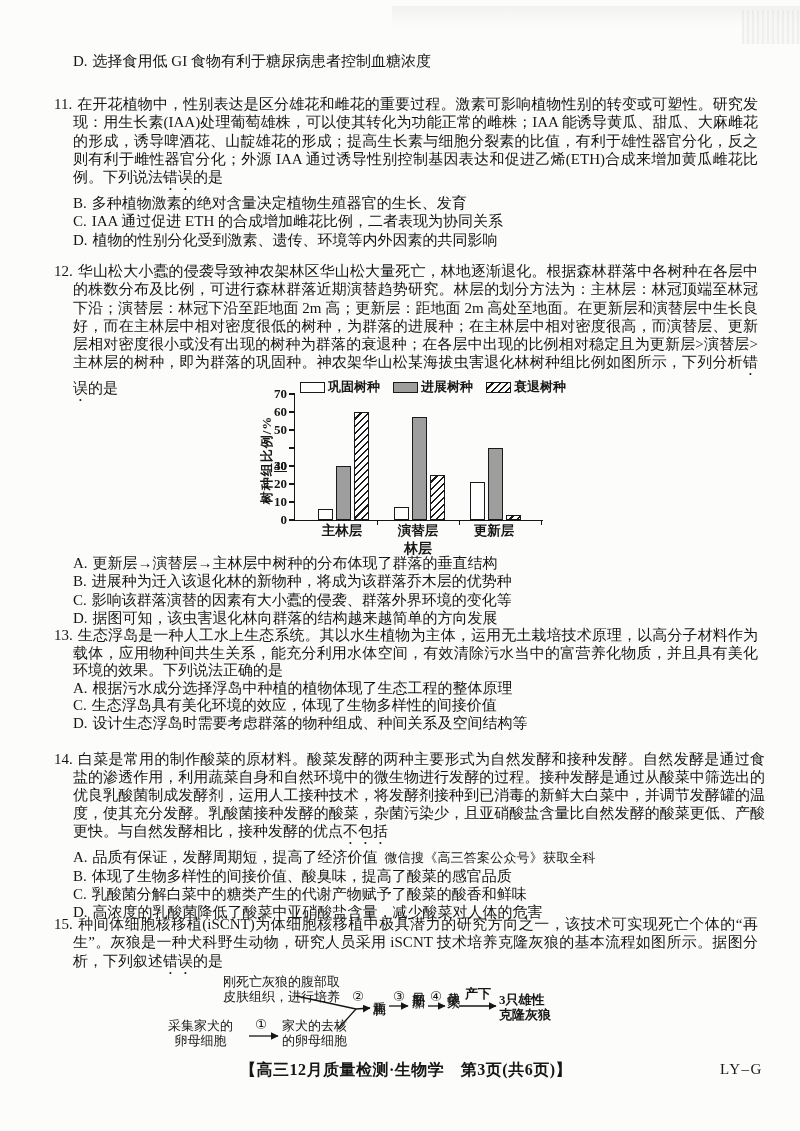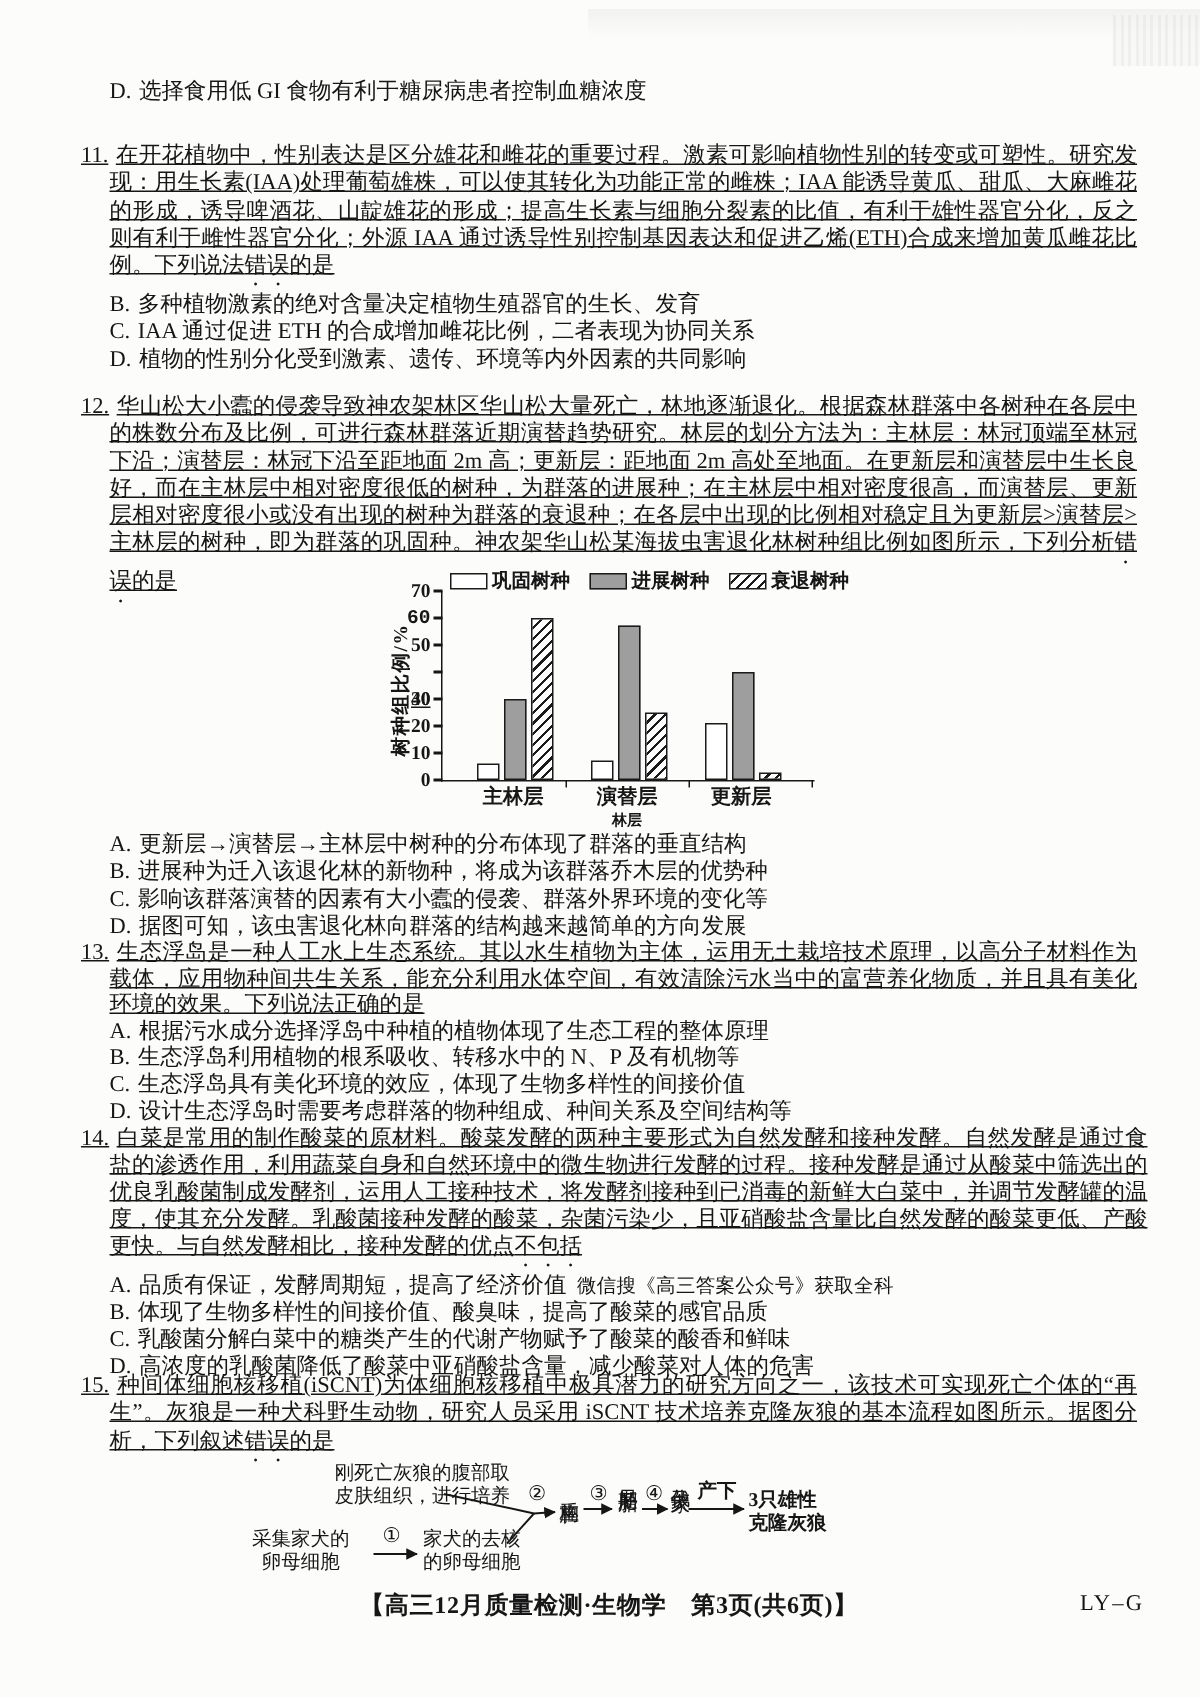--- a/index.html
+++ b/index.html
@@ -2,21 +2,21 @@
 <html><head>
 <meta charset="utf-8">
 <style>
   html,body{margin:0;padding:0;}
   body{
     width:800px;height:1131px;position:relative;overflow:hidden;
     background:#fcfcfb;color:#161616;
     font-family:"Liberation Serif","DejaVu Serif",serif;
   }
   .block{position:absolute;left:73px;width:685px;font-size:15px;line-height:18.3px;text-align:justify;}
-  .stem{text-indent:-19px;text-decoration:underline;}
+  .stem{text-indent:-19px;}
   .qnum{margin-right:5px;}
   .option{white-space:normal;}
   .optlabel{margin-right:5px;}
   .emph{
     -webkit-text-emphasis:filled dot #161616;
     -webkit-text-emphasis-position:under right;
     text-emphasis:filled dot #161616;
     text-emphasis-position:under right;
   }
   .watermark{font-size:13px;margin-left:7px;letter-spacing:.2px;}
@@ -40,21 +40,21 @@
   #bars{position:absolute;left:0;top:0;right:0;bottom:0;display:flex;justify-content:space-around;align-items:flex-end;padding:0 10px;}
   .bargroup{display:flex;gap:3px;align-items:flex-end;}
   .bar{width:15px;box-sizing:border-box;}
   .white{background:#fff;border:1.3px solid #1a1a1a;}
   .gray{background:#9e9e9e;border:1.3px solid #1a1a1a;}
   .hatch{border:1.3px solid #1a1a1a;background:repeating-linear-gradient(135deg,#fff 0 3.5px,#1a1a1a 3.5px 5px);}
   #ylabel{position:absolute;left:-33px;top:73px;width:112px;text-align:center;
     transform:rotate(-90deg);font-size:13px;font-weight:600;letter-spacing:1px;}
   #xlabels{position:absolute;left:50px;top:144px;width:248px;display:flex;justify-content:space-around;padding:0 10px;box-sizing:border-box;}
   .xcat{font-weight:600;font-size:13.5px;}
-  #xlabel{position:absolute;left:50px;top:162px;width:248px;text-align:center;font-weight:600;font-size:10px;}
+  #xlabel{position:absolute;left:50px;top:162px;width:248px;text-align:center;font-weight:600;font-size:14px;}
 
   
   #diagram{position:absolute;left:0;top:970px;width:800px;height:100px;font-size:13px;line-height:14.5px;}
   #diagram .dnode{position:absolute;white-space:nowrap;}
   .vtext{writing-mode:vertical-rl;letter-spacing:1px;line-height:15px;}
   .circ{font-family:"DejaVu Sans","Liberation Sans",sans-serif;font-size:13.5px;}
   #d-result{font-weight:700;line-height:15px;}
   #dsvg{position:absolute;left:0;top:0;}
 
   
@@ -124,21 +124,21 @@
       <span class="ytick" style="top: 100px;">10</span>
       <span class="ytickmark" style="top: 107.4px;"></span>
       <span class="ytick" style="top: 82px;">20</span>
       <span class="ytickmark" style="top: 89.4px;"></span>
       <span class="ytick" style="top: 64px;">30</span>
       <span class="ytickmark" style="top: 71.4px;"></span>
       <span class="ytick" style="top: 64px; text-decoration: underline;">40</span>
       <span class="ytickmark" style="top: 53.4px;"></span>
       <span class="ytick" style="top: 28px;">50</span>
       <span class="ytickmark" style="top: 35.4px;"></span>
-      <span class="ytick" style="top: 10px; font-family: Liberation Mono, monospace;">60</span>
+      <span class="ytick" style="top: 10px;">60</span>
       <span class="ytickmark" style="top: 17.4px;"></span>
       <span class="ytick" style="top: -8px;">70</span>
       <span class="ytickmark" style="top: -0.6px;"></span>
     </div>
   <div id="xlabels">
       <span class="xcat">主林层</span>
       <span class="xcat">演替层</span>
       <span class="xcat">更新层</span>
     </div>
   <div id="xlabel">林层</div>
@@ -147,21 +147,20 @@
 <div class="block" style="top:554px;">
   <div class="option"><span class="optlabel">A.</span><span>更新层→演替层→主林层中树种的分布体现了群落的垂直结构</span></div>
   <div class="option"><span class="optlabel">B.</span><span>进展种为迁入该退化林的新物种，将成为该群落乔木层的优势种</span></div>
   <div class="option"><span class="optlabel">C.</span><span>影响该群落演替的因素有大小蠹的侵袭、群落外界环境的变化等</span></div>
   <div class="option"><span class="optlabel">D.</span><span>据图可知，该虫害退化林向群落的结构越来越简单的方向发展</span></div>
 </div>
 
 <div class="block" style="top:627px;line-height:17.6px;">
   <div class="stem"><span class="qnum">13.</span><span>生态浮岛是一种人工水上生态系统。其以水生植物为主体，运用无土栽培技术原理，以高分子材料作为载体，应用物种间共生关系，能充分利用水体空间，有效清除污水当中的富营养化物质，并且具有美化环境的效果。下列说法正确的是</span></div>
   <div class="option"><span class="optlabel">A.</span><span>根据污水成分选择浮岛中种植的植物体现了生态工程的整体原理</span></div>
-  <div class="option"><span class="optlabel">B.</span><span>生态浮岛利用植物的根系吸收、转移水中的 N、P 及有机物等</span></div>
   <div class="option"><span class="optlabel">C.</span><span>生态浮岛具有美化环境的效应，体现了生物多样性的间接价值</span></div>
   <div class="option"><span class="optlabel">D.</span><span>设计生态浮岛时需要考虑群落的物种组成、种间关系及空间结构等</span></div>
 </div>
 
 <div class="block" style="top:750px;width:692px;line-height:18px;">
   <div class="stem"><span class="qnum">14.</span><span>白菜是常用的制作酸菜的原材料。酸菜发酵的两种主要形式为自然发酵和接种发酵。自然发酵是通过食盐的渗透作用，利用蔬菜自身和自然环境中的微生物进行发酵的过程。接种发酵是通过从酸菜中筛选出的优良乳酸菌制成发酵剂，运用人工接种技术，将发酵剂接种到已消毒的新鲜大白菜中，并调节发酵罐的温度，使其充分发酵。乳酸菌接种发酵的酸菜，杂菌污染少，且亚硝酸盐含量比自然发酵的酸菜更低、产酸更快。与自然发酵相比，接种发酵的优点</span><span class="emph">不包括</span></div>
   <div class="option"><span class="optlabel">A.</span><span>品质有保证，发酵周期短，提高了经济价值</span><span class="watermark">微信搜《高三答案公众号》获取全科</span></div>
   <div class="option"><span class="optlabel">B.</span><span>体现了生物多样性的间接价值、酸臭味，提高了酸菜的感官品质</span></div>
   <div class="option"><span class="optlabel">C.</span><span>乳酸菌分解白菜中的糖类产生的代谢产物赋予了酸菜的酸香和鲜味</span></div>
   <div class="option"><span class="optlabel">D.</span><span>高浓度的乳酸菌降低了酸菜中亚硝酸盐含量，减少酸菜对人体的危害</span></div>

